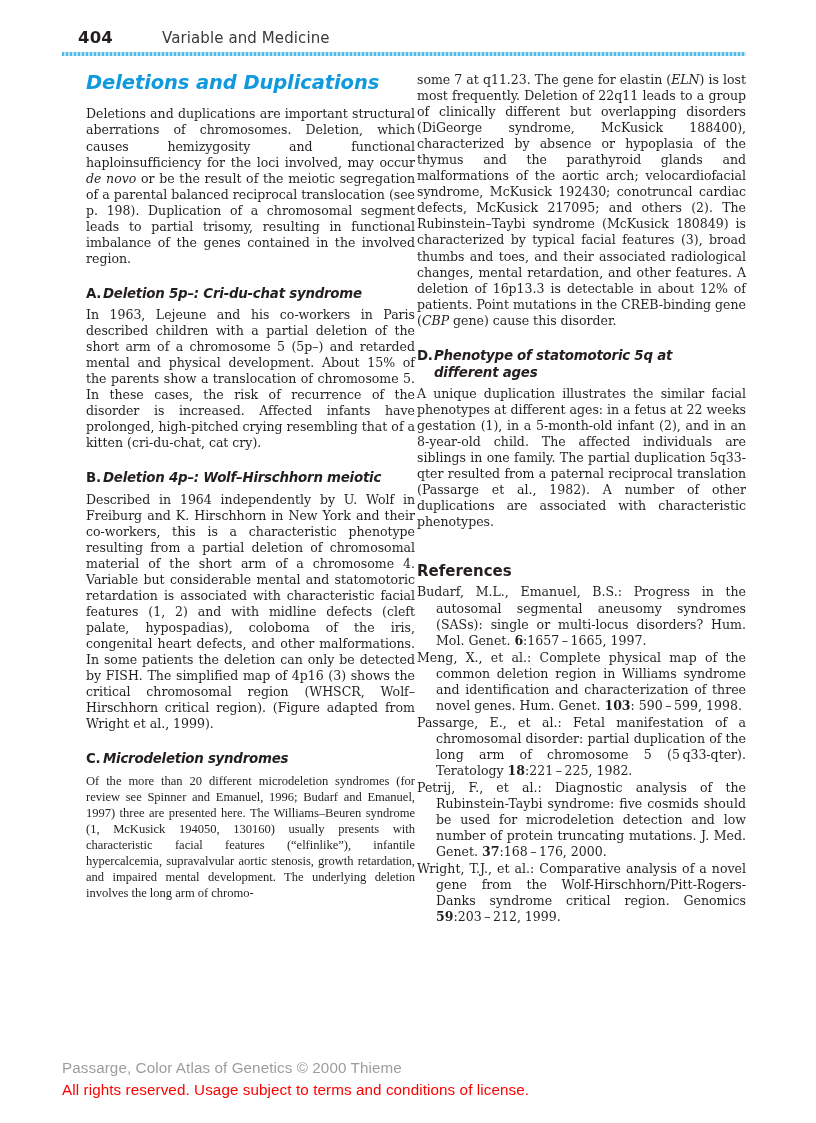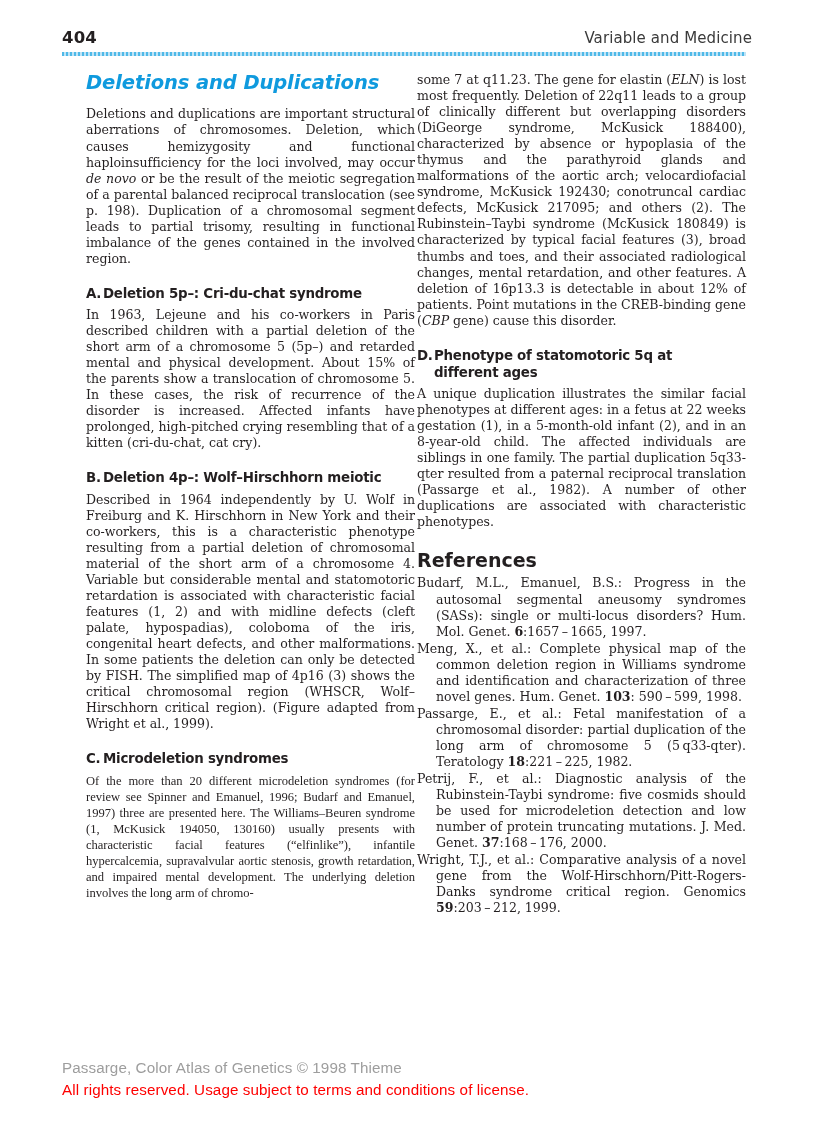--- a/index.html
+++ b/index.html
@@ -21,28 +21,27 @@
   .page {
     position: absolute;
     left: 0; top: 0;
     width: 816px;
     height: 1123px;
   }
 
   
   .runhead {
     position: absolute;
-    left: 62px;
+    left: 78px;
     top: 28px;
     width: 690px;
     height: 22px;
     display: flex;
     align-items: baseline;
     font-family: "DejaVu Sans", "Liberation Sans", sans-serif;
-    justify-content: space-between;
   }
   .runhead .folio {
     font-size: 16.5px;
     font-weight: 700;
     letter-spacing: .2px;
     color: #231f20;
     width: 84px;
   }
   .runhead .secttitle {
     font-size: 15px;
@@ -101,26 +100,27 @@
     letter-spacing: -0.25px;
   }
   h2.sect .lbl {
     display: inline-block;
     width: 17px;
   }
   h2.sect .txt {
     display: inline-block;
     vertical-align: top;
     width: 300px;
+    font-style: italic;
   }
 
   h2.refs-head {
-    margin: 19px 0 4px 0;
-    font-family: "DejaVu Sans", "Liberation Sans", sans-serif;
-    font-size: 19px;
+    margin: 32px 0 4px 0;
+    font-family: "DejaVu Sans", "Liberation Sans", sans-serif;
+    font-size: 15px;
     font-weight: 700;
     color: #231f20;
   }
 
   p.body {
     margin: 0 0 9px 0;
     font-size: 12.55px;
     line-height: 16.05px;
     text-align: justify;
     text-justify: inter-word;
@@ -216,17 +216,17 @@
         <p class="ref">Meng, X., et al.: Complete physical map of the common deletion region in Williams syndrome and identification and characterization of three novel genes. Hum. Genet. <b>103</b>: 590 – 599, 1998.</p>
         <p class="ref">Passarge, E., et al.: Fetal manifestation of a chromosomal disorder: partial duplication of the long arm of chromosome 5 (5 q33-qter). Teratology <b>18</b>:221 – 225, 1982.</p>
         <p class="ref">Petrij, F., et al.: Diagnostic analysis of the Rubinstein-Taybi syndrome: five cosmids should be used for microdeletion detection and low number of protein truncating mutations. J. Med. Genet. <b>37</b>:168 – 176, 2000.</p>
         <p class="ref">Wright, T.J., et al.: Comparative analysis of a novel gene from the Wolf-Hirschhorn/Pitt-Rogers-Danks syndrome critical region. Genomics <b>59</b>:203 – 212, 1999.</p>
       </div>
 
     </div>
   </div>
 
   <div class="footer">
-    <div class="copy" style="color: rgb(157, 157, 157);">Passarge, Color Atlas of Genetics © 1998 Thieme</div>
+    <div class="copy" style="color: rgb(157, 157, 157);">Passarge, Color Atlas of Genetics © 2000 Thieme</div>
     <div class="rights" style="color: rgb(254, 0, 0);">All rights reserved. Usage subject to terms and conditions of license.</div>
   </div>
 
 </div>
 
 </body></html>

